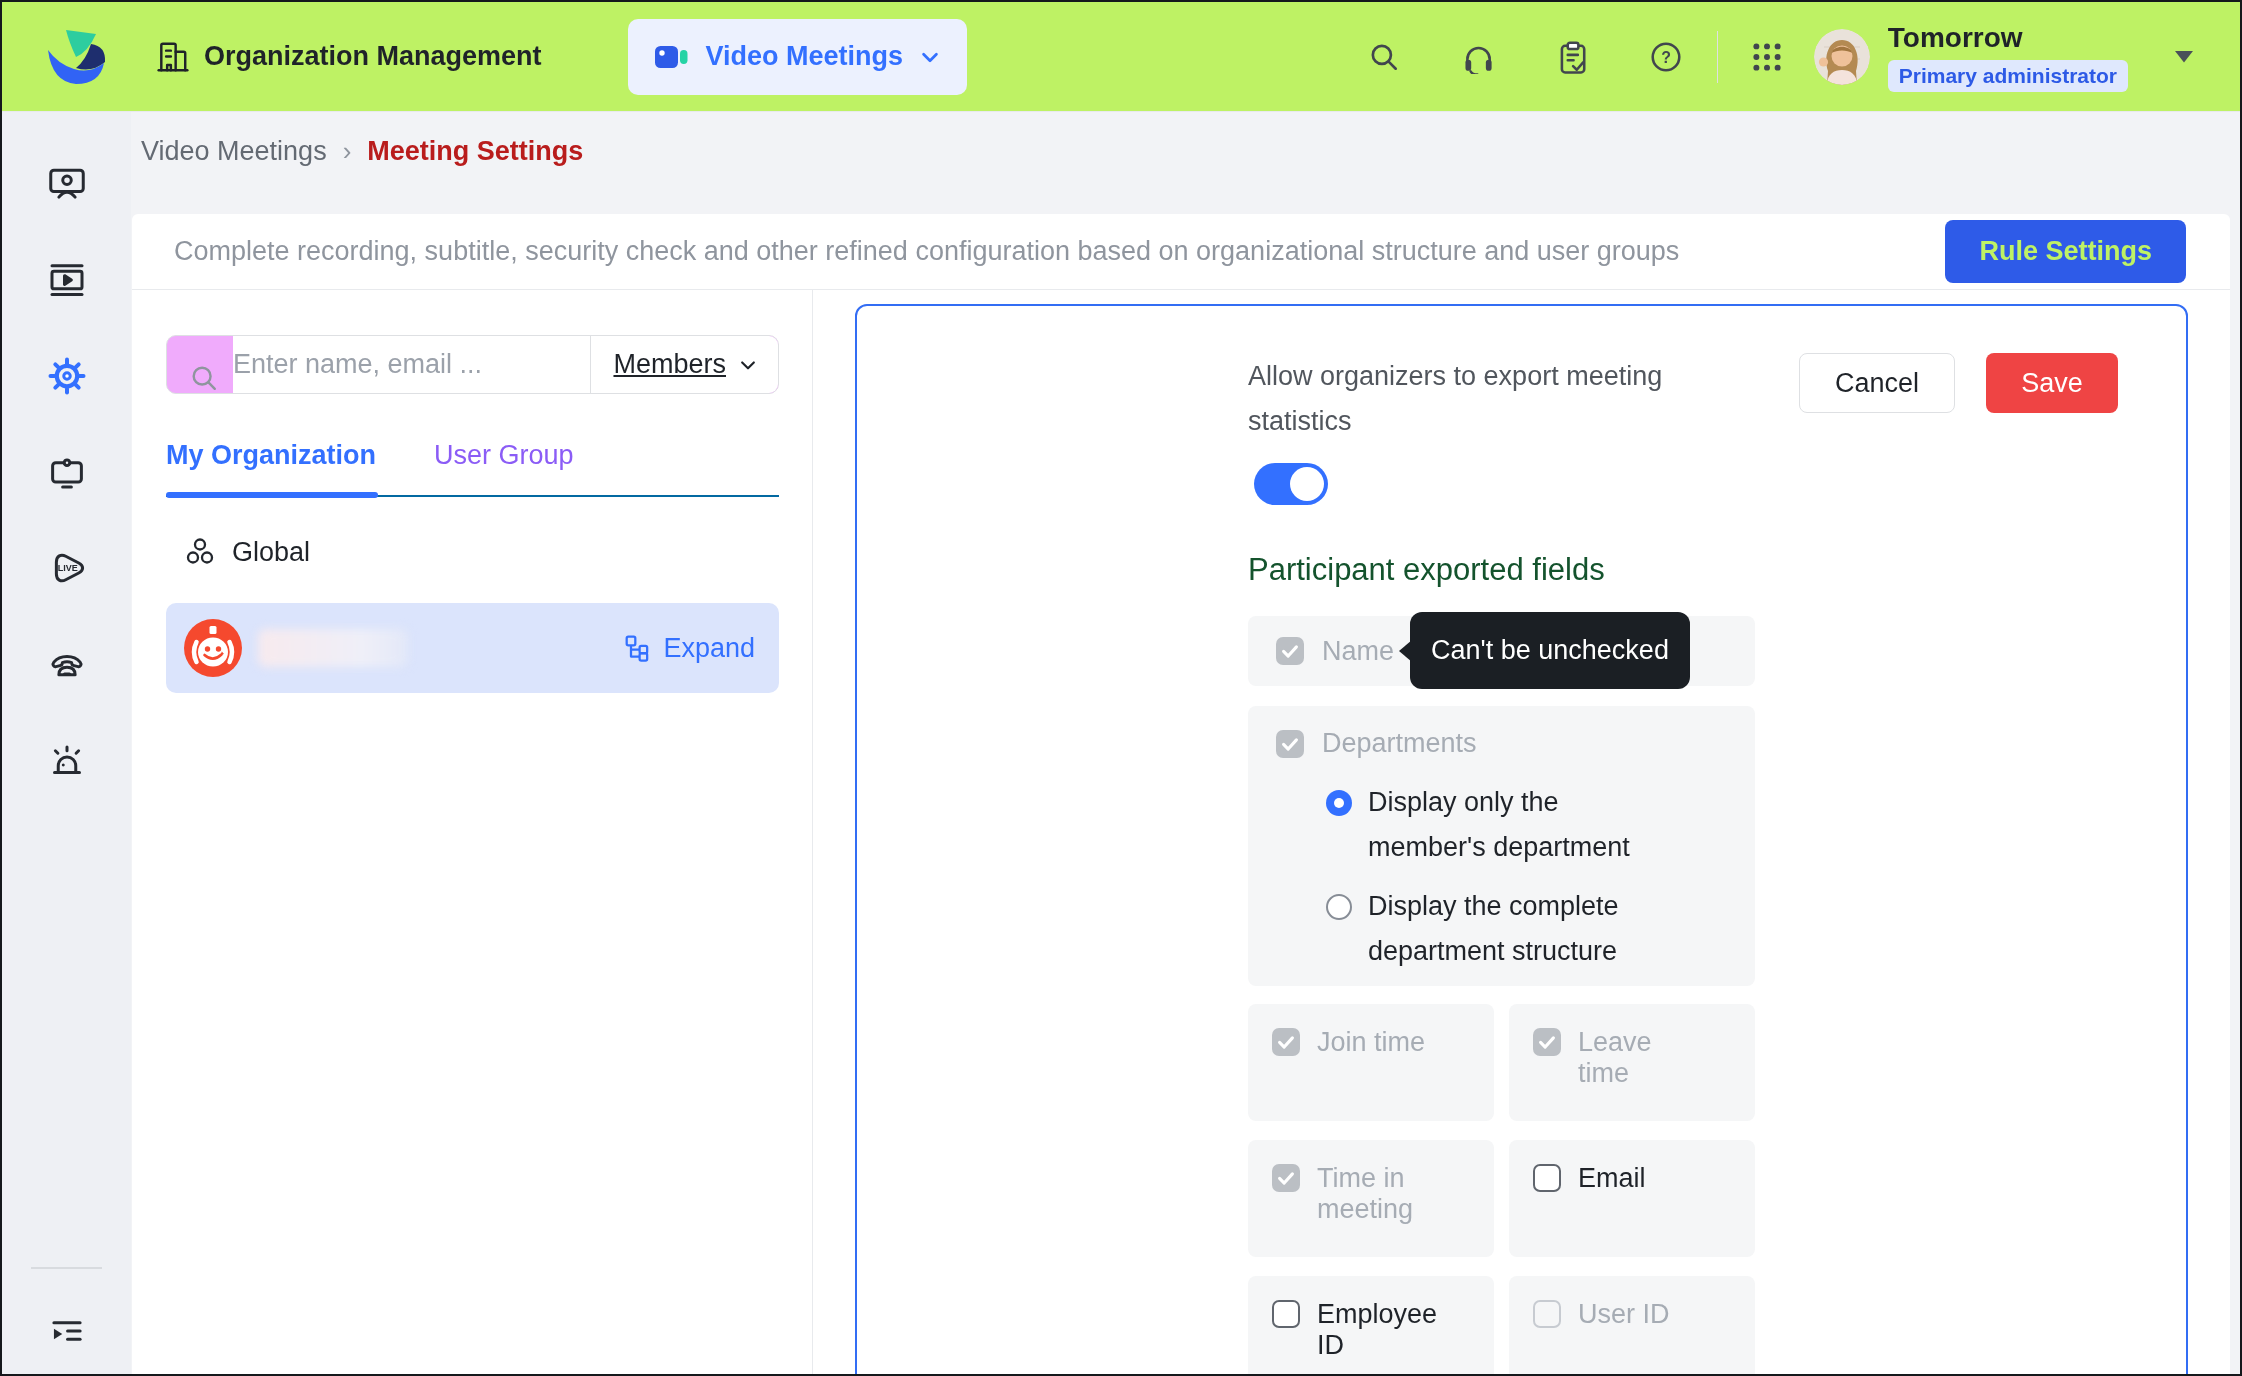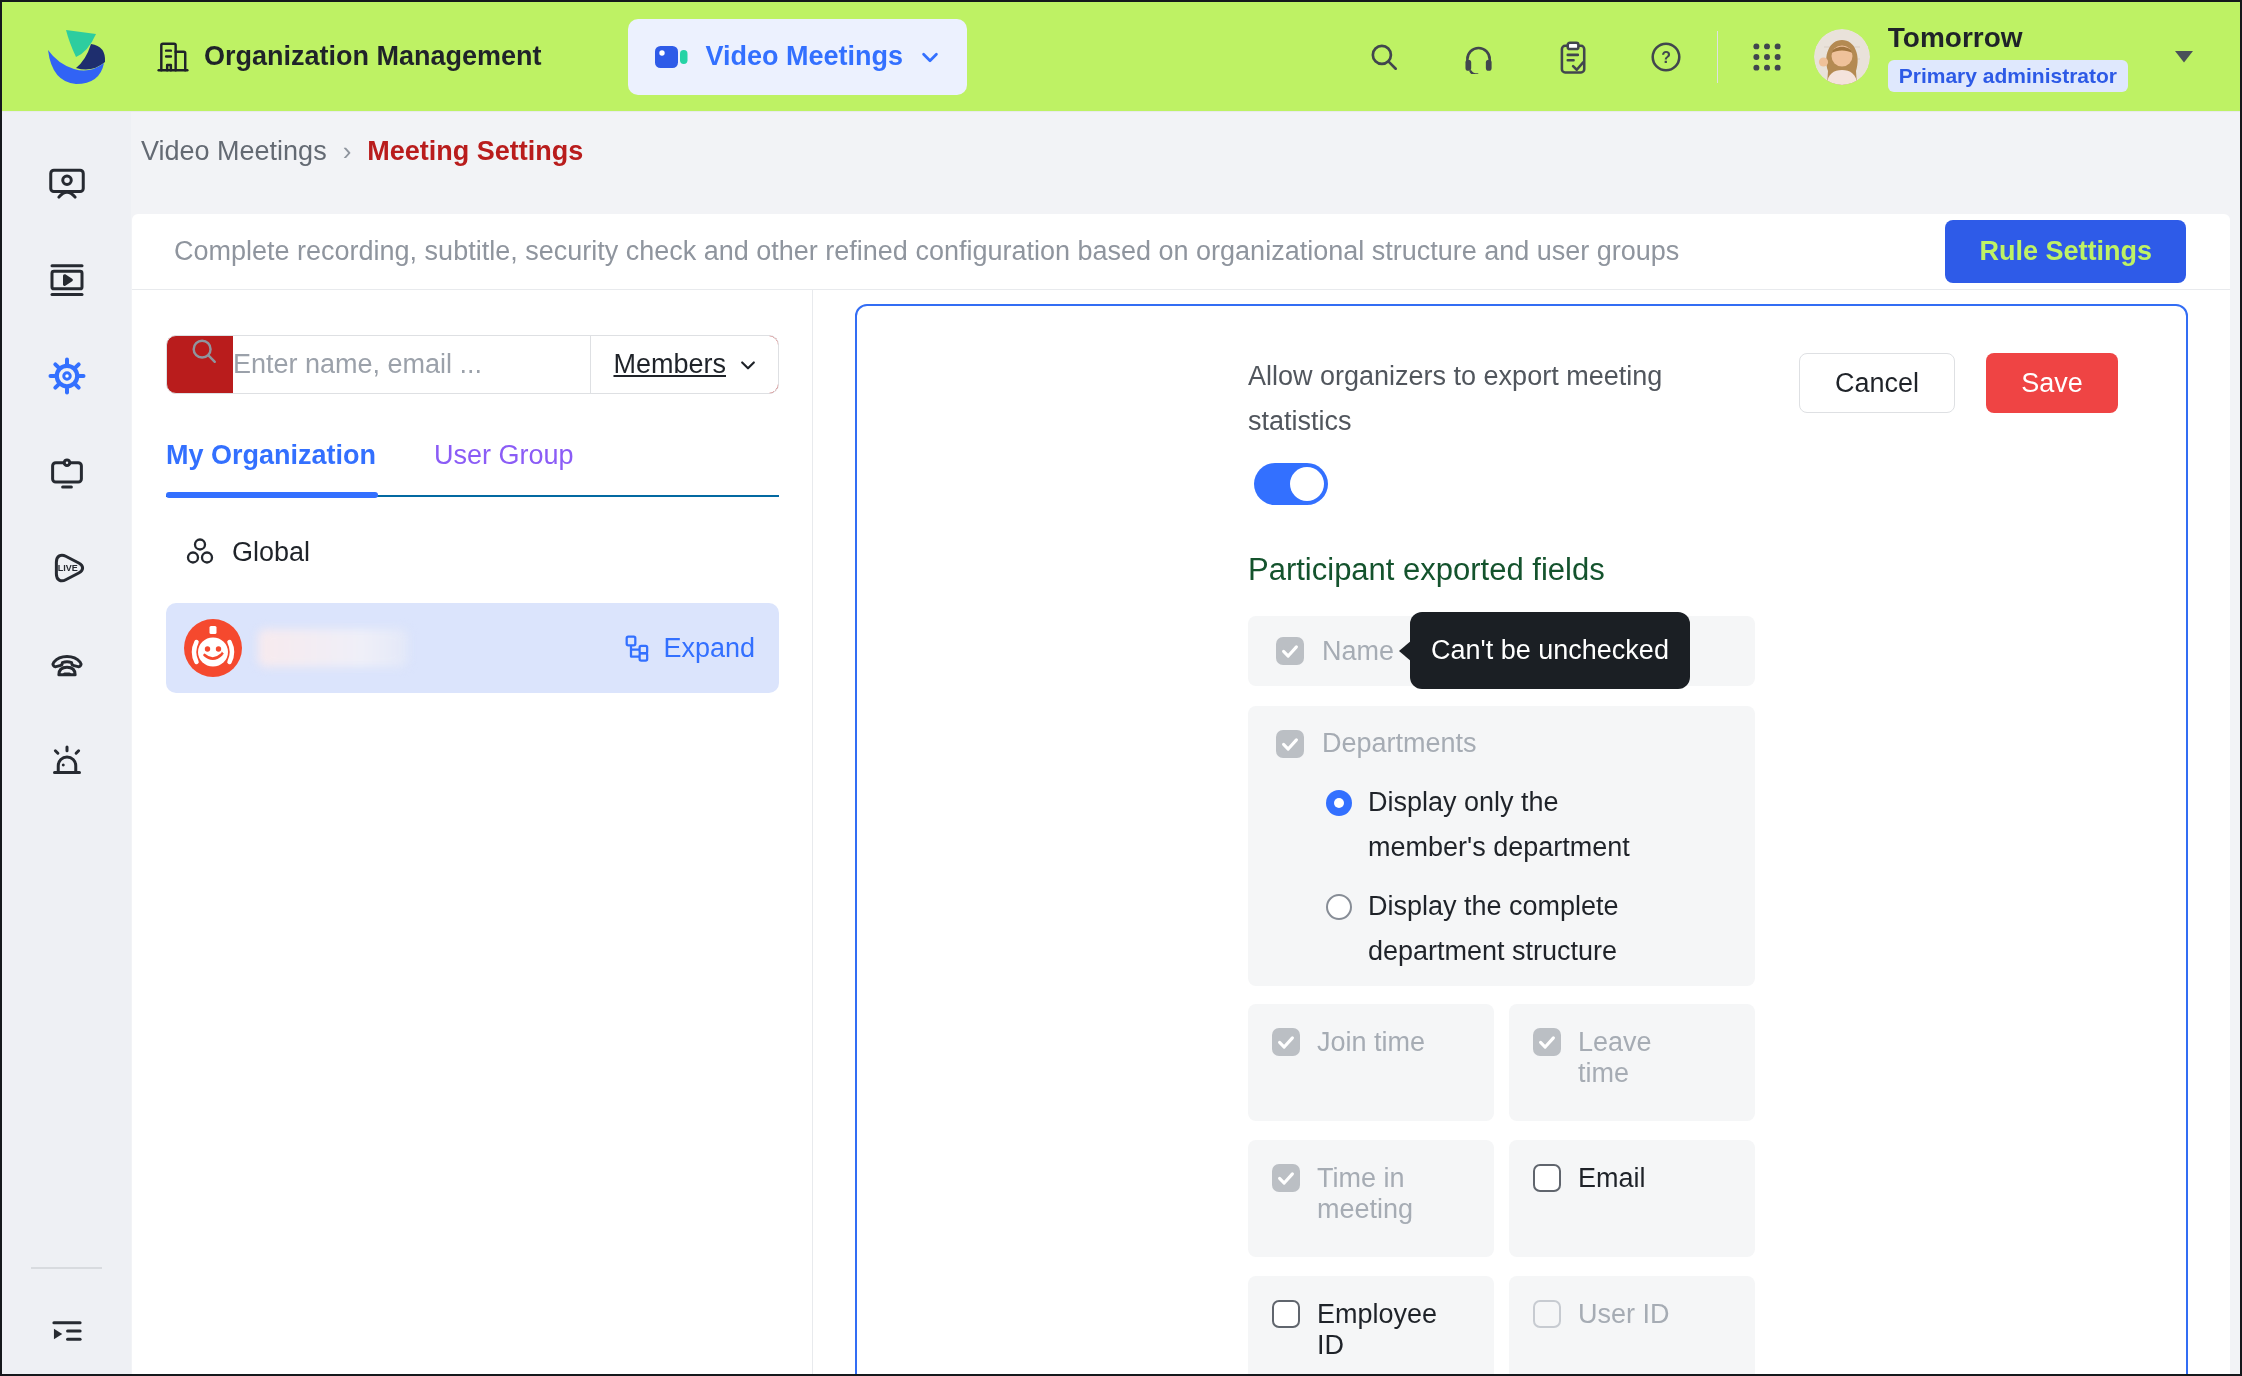--- a/index.html
+++ b/index.html
@@ -40,21 +40,21 @@
   .workspace { position:absolute; left:1px; top:102px; width:2098px; height:1174px; background:#fff; border-radius:6px 6px 0 0; }
   .banner { height:76px; border-bottom:1px solid #E8EAED; display:flex; align-items:center; padding:0 44px 0 42px; }
   .banner-text { font-size:27px; color:#8F959E; }
   .btn-rule { margin-left:auto; height:63px; padding:0 34px; background:#2E5BE8; color:#bef264; font-size:27px; font-weight:600; border:none; border-radius:8px; cursor:pointer; font-family:inherit; }
 
   .body-area { position:relative; height:1097px; }
   .v-divider { position:absolute; left:680px; top:0; bottom:0; width:1px; background:#E8EAED; }
 
   
   .org-panel { position:absolute; left:0; top:0; width:680px; height:100%; padding:45px 33px 0 34px; }
-  .search-row { height:59px; border:1px solid #DEE0E3; border-radius:10px; display:flex; align-items:flex-start; overflow:hidden; background:#b91c1c; }
+  .search-row { height:59px; border:1px solid #DEE0E3; border-radius:10px; display:flex; align-items:flex-end; overflow:hidden; background:#f0abfc; }
   .search-row .mag { width:30px; height:30px; margin:0 14px 0 22px; flex:0 0 auto; }
   .search-input { flex:1; min-width:0; border:none; outline:none; font-size:27px; color:#1F2329; font-family:inherit; height:100%; }
   .search-input::placeholder { color:#9BA1AA; }
   .scope-divider { width:1px; height:59px; background:#DEE0E3; }
   .scope-btn { display:flex; align-items:center; gap:12px; padding:0 20px 0 22px; height:100%; cursor:pointer; background:#fff; border:none; font-family:inherit; }
   .scope-btn .sval { font-size:27px; color:#1F2329;text-decoration:underline; }
 
   .tabs { display:flex; gap:58px; margin-top:46px; border-bottom:2px solid #0369a1; }
   .tab { position:relative; font-size:27px; padding-bottom:24px; cursor:pointer; }
   .tab.active { color:#3370FF; font-weight:600; }

